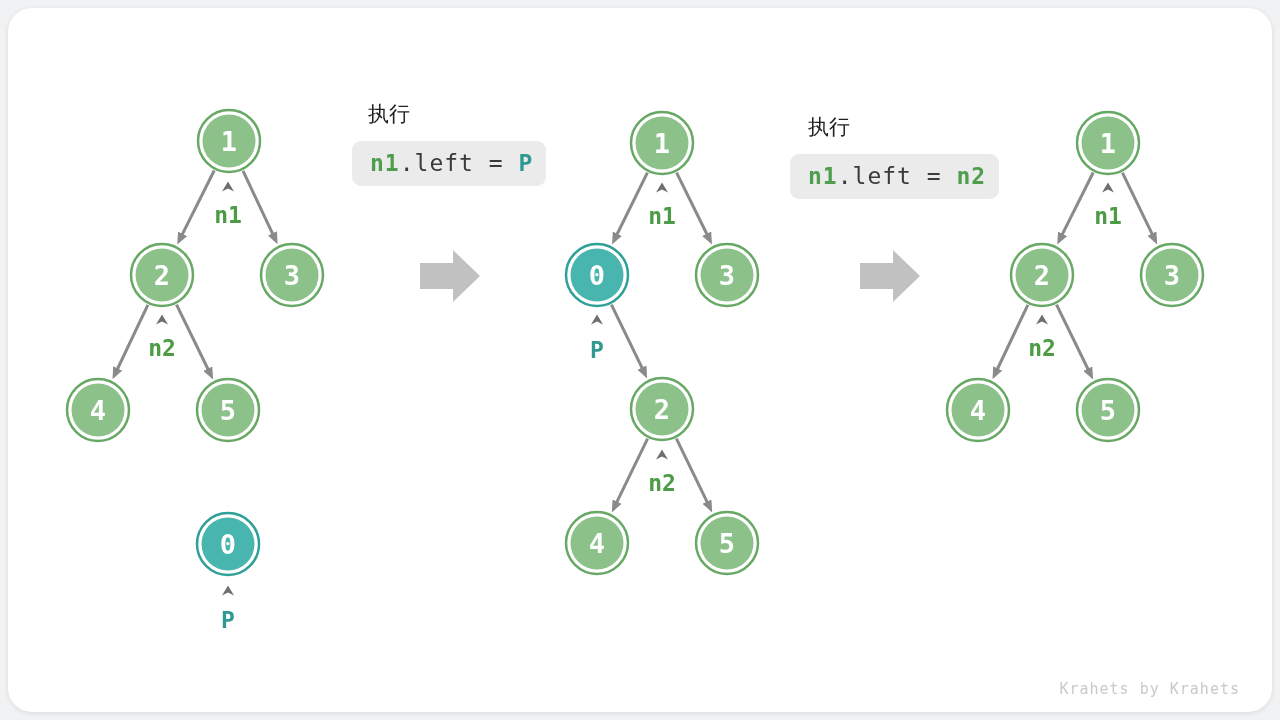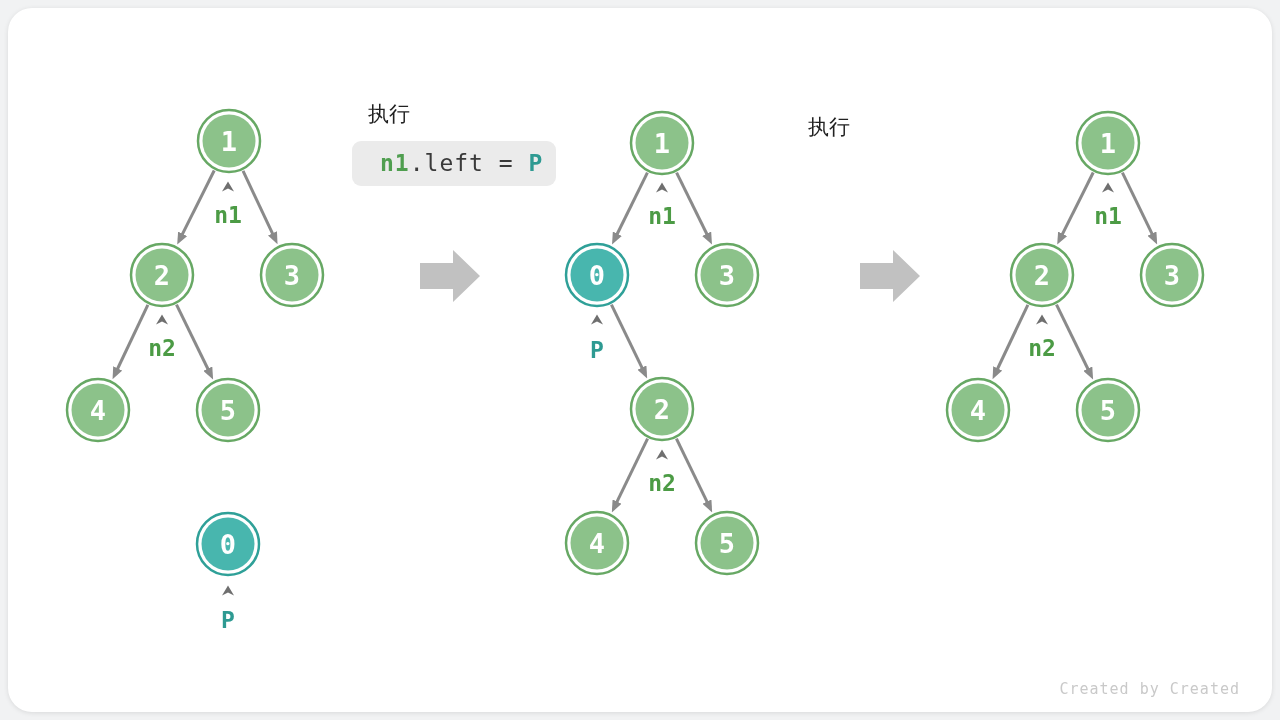--- a/index.html
+++ b/index.html
@@ -8,21 +8,21 @@
     background:var(--card-bg,#ffffff);border-radius:24px;
     box-shadow:0 1px 5px rgba(0,0,0,.10);}
   #diagram{position:absolute;left:0;top:0;width:1280px;height:720px;}
   .node-label{font-family:"DejaVu Sans Mono",monospace;font-weight:700;
     font-size:27px;fill:#ffffff;}
   .ptr-label{font-family:"DejaVu Sans Mono",monospace;font-weight:700;
     font-size:23px;}
   .step{position:absolute;}
   .step-title{font-size:21px;line-height:28px;color:#212121;margin-left:16px;}
   .code-box{margin-top:13px;background:var(--code-bg,#ebebeb);border-radius:9px;
-    padding:4px 13px 4px 28px;display:inline-block;
+    padding:4px 13px 4px 18px;display:inline-block;
     font-family:"DejaVu Sans Mono",monospace;font-size:23px;letter-spacing:1px;}
   .code-line{line-height:37px;white-space:pre;color:var(--code-plain,#3a3a3a);}
   .tok-plain{color:var(--code-plain,#3a3a3a);}
   .tok-green{color:var(--code-green,#4f9e4f);font-weight:700;}
   .tok-teal{color:var(--code-teal,#2e9a92);font-weight:700;}
   .watermark{position:absolute;right:40px;bottom:22px;
     font-family:"DejaVu Sans Mono",monospace;font-size:15px;letter-spacing:1px;
     color:var(--watermark-color,#c9c9c9);}
 </style>
 </head>
@@ -170,15 +170,16 @@
     </g>
   </svg>
 
 <div class="step" style="left:352px;top:100px;">
   <div class="step-title">执行</div>
   <div class="code-box"><div class="code-line"><span class="tok-green">n1</span><span class="tok-plain">.left = </span><span class="tok-teal">P</span></div></div>
 </div>
 
 <div class="step" style="left:790px;top:113px;">
   <div class="step-title" style="margin-left:18px;">执行</div>
+  <div class="code-box"><div class="code-line"><span class="tok-green">n1</span><span class="tok-plain">.left = </span><span class="tok-green">n2</span></div></div>
 </div>
 
-<div class="watermark">Created by Created</div>
+<div class="watermark">Krahets by Krahets</div>
 
 </body></html>

